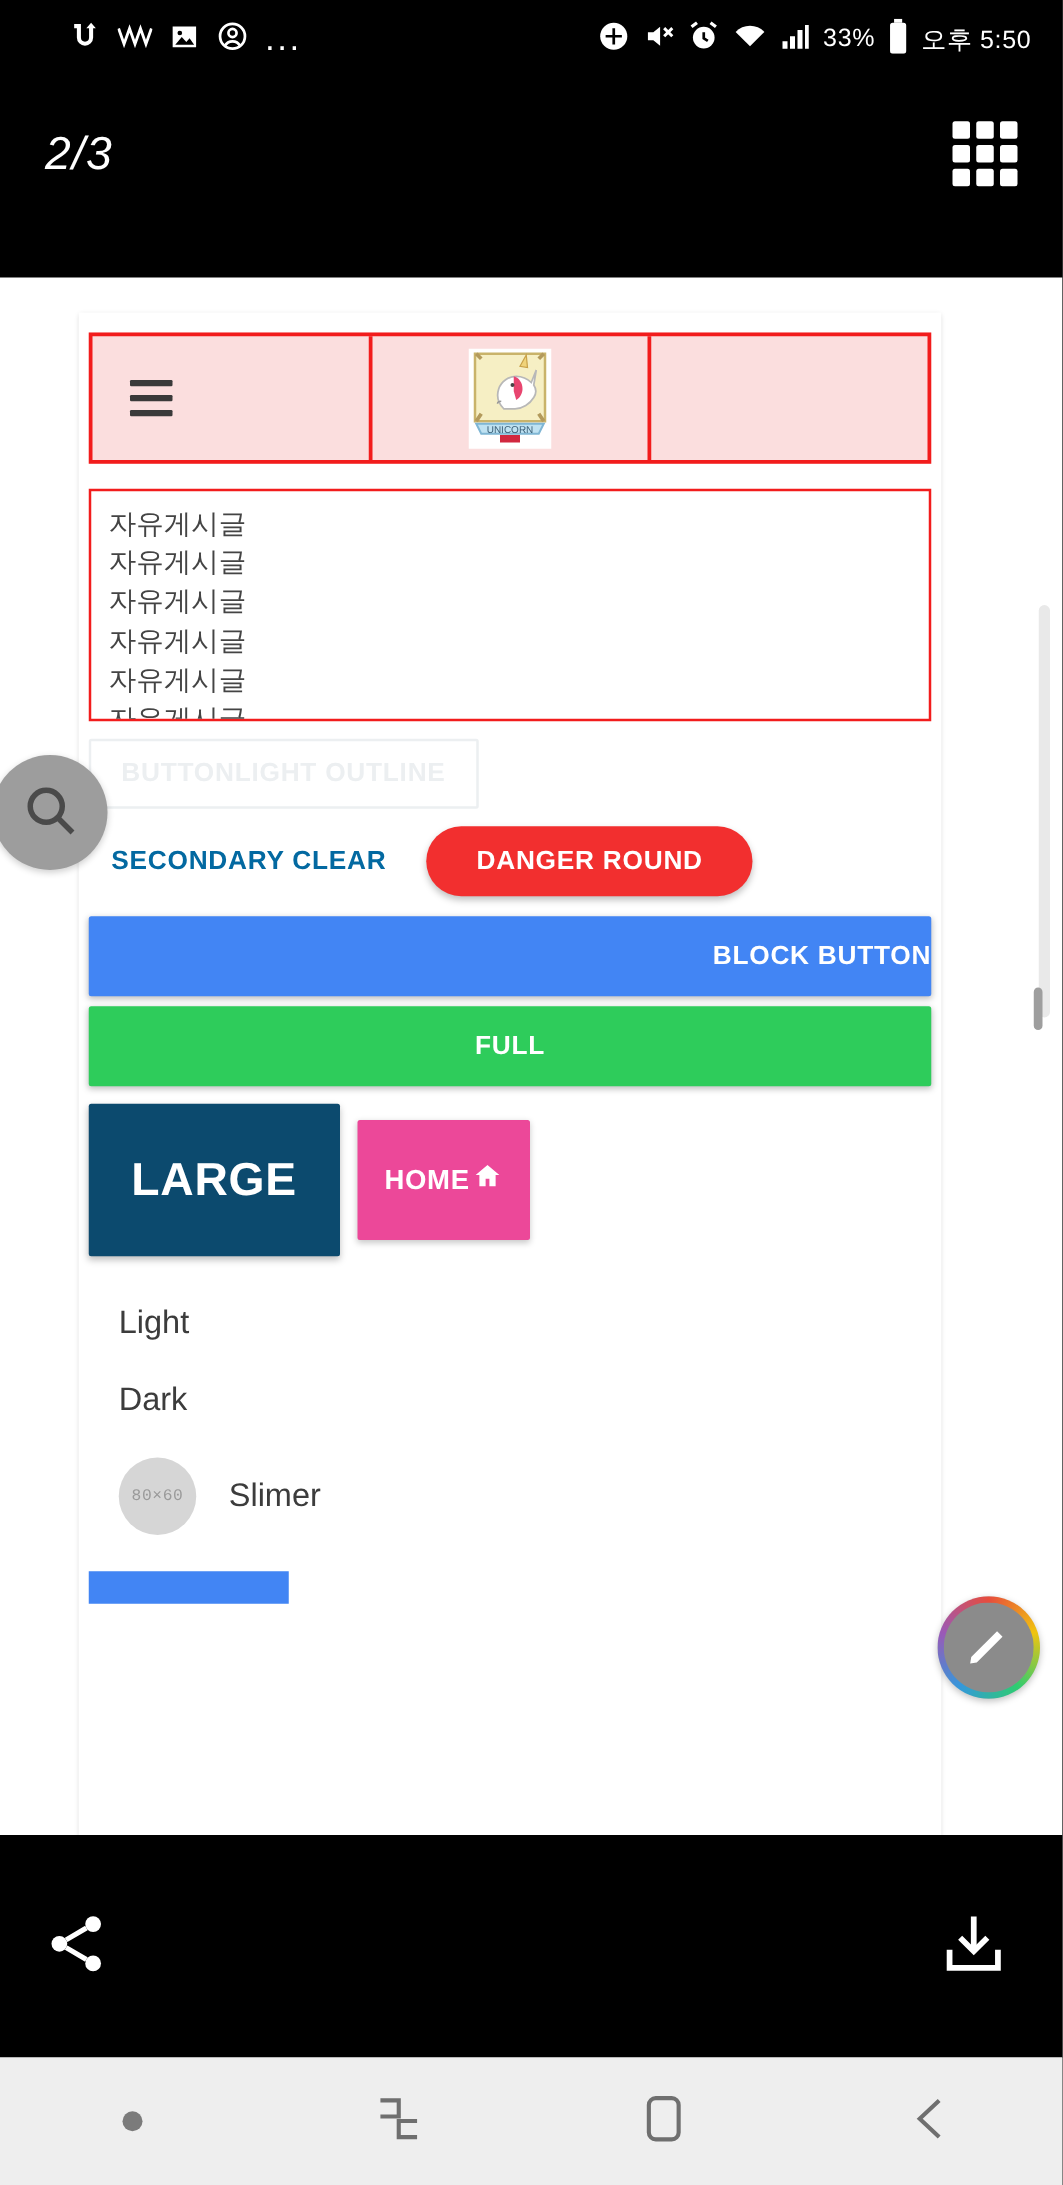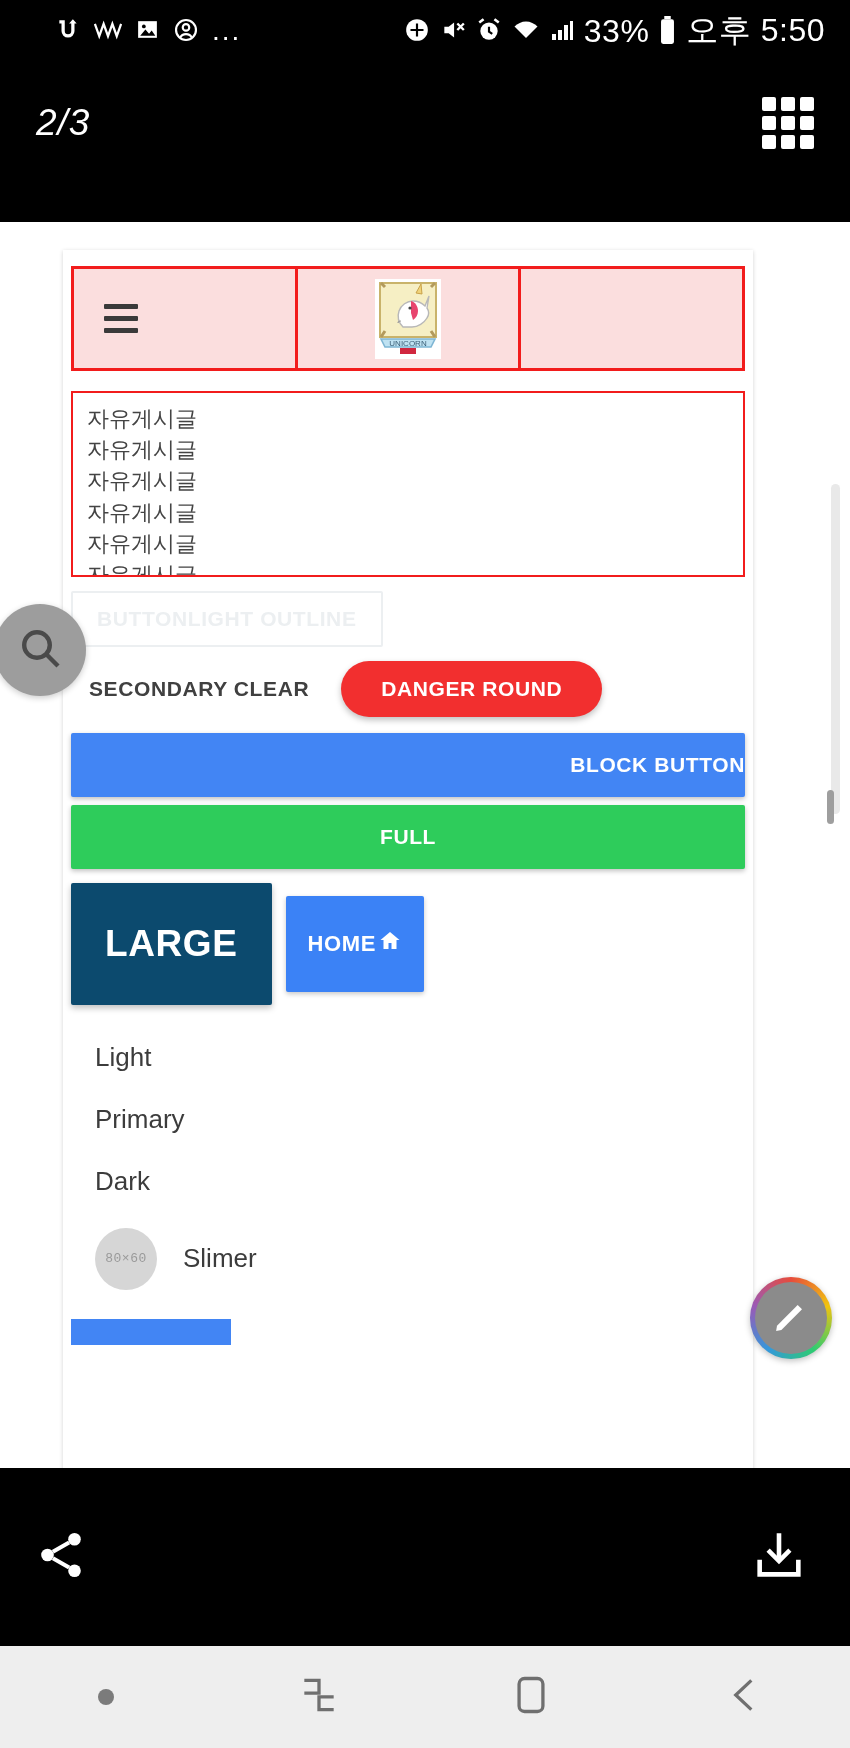--- a/index.html
+++ b/index.html
@@ -13,21 +13,21 @@
 
   
   .statusbar {
     position: absolute; top: 0; left: 0; width: 850px; height: 62px;
     background: #000; color: #fff;
     display: flex; align-items: center;
   }
   .sb-left { display: flex; align-items: center; gap: 13px; margin-left: 55px; }
   .sb-right { display: flex; align-items: center; gap: 10px; margin-left: auto; margin-right: 25px; }
   .sb-ico { display: inline-block; color: #fff; line-height: 1; }
-  .sb-text { font-size: 32px; letter-spacing: 0.5px; color: #fff; white-space: nowrap; }
+  .sb-text { font-size: 20px; letter-spacing: 0.5px; color: #fff; white-space: nowrap; }
   .sb-dots { font-size: 28px; letter-spacing: 2px; color: #fff; }
 
   
   .titlebar {
     position: absolute; top: 62px; left: 0; width: 850px; height: 122px;
     background: #000; display: flex; align-items: center;
   }
   .page-count {
     color: #fff; font-size: 37px; margin-left: 36px; letter-spacing: 1px; font-style: italic;
   }
@@ -88,42 +88,42 @@
     border: none; cursor: pointer; color: #fff; text-transform: uppercase;
     display: inline-flex; align-items: center; justify-content: center;
     border-radius: 2px; font-family: "Liberation Sans", sans-serif;
   }
   .btn-primary { background: #4285f4; padding: 14px 26px; box-shadow: 0 2px 4px rgba(0,0,0,0.22); }
   .btn-light-outline {
     background: transparent; color: #eceff1; border: 2px solid #eceff1;
     padding: 14px 24px; box-shadow: none;
   }
   .btn-secondary-clear {
-    background: transparent; color: #404040; padding: 12px 18px; box-shadow: none;
+    background: transparent; color: #0369a1; padding: 12px 18px; box-shadow: none;
   }
   .btn-danger-round {
     background: #f22f2f; padding: 16px 40px; border-radius: 60px;
     box-shadow: 0 3px 6px rgba(0,0,0,0.25);
   }
   .btn-block {
     display: block; width: calc(100% - 16px); margin: 16px 8px 0 8px;
     background: #4285f4; padding: 20px 0; text-align: right;
     box-shadow: 0 2px 5px rgba(0,0,0,0.25);
   }
   .btn-full {
     display: block; width: calc(100% - 16px); margin: 8px 8px 0 8px;
     background: #2ecc5b; padding: 20px 0; 
     box-shadow: 0 2px 5px rgba(0,0,0,0.25);
   }
   .btn-large {
     background: #0c4a6e; padding: 40px 34px; font-size: 37px;
     box-shadow: 0 3px 6px rgba(0,0,0,0.25);
   }
   .btn-home {
-    background: #3b82f6; padding: 33px 22px; font-size: 22px; gap: 2px;
+    background: #ec4899; padding: 33px 22px; font-size: 22px; gap: 2px;
     box-shadow: 0 2px 5px rgba(0,0,0,0.22);
   }
 
   
   .list { margin: 22px 8px 0 8px; }
   .list-item {
     display: flex; align-items: center; height: 62px;
     padding-left: 24px; border-bottom: 1px solid transparent;
     font-size: 26px; color: #3c3c3c; font-weight: 400;
   }
@@ -344,21 +344,20 @@
             <span>
               <svg width="24" height="24" viewBox="0 0 24 24" fill="#fff">
                   <path d="M12 3L2.5 11h3v9h5v-6h3v6h5v-9h3z"></path>
                 </svg>
             </span>
           </button>
         </div>
 
         <div class="list">
           <div class="list-item">Light</div>
-          <div class="list-item">Primary</div>
           <div class="list-item">Dark</div>
           <div class="list-item with-avatar">
             <div class="avatar">80×60</div>
             <div>Slimer</div>
           </div>
         </div>
 
         <div class="bottom-blue"></div>
       </div>
 

